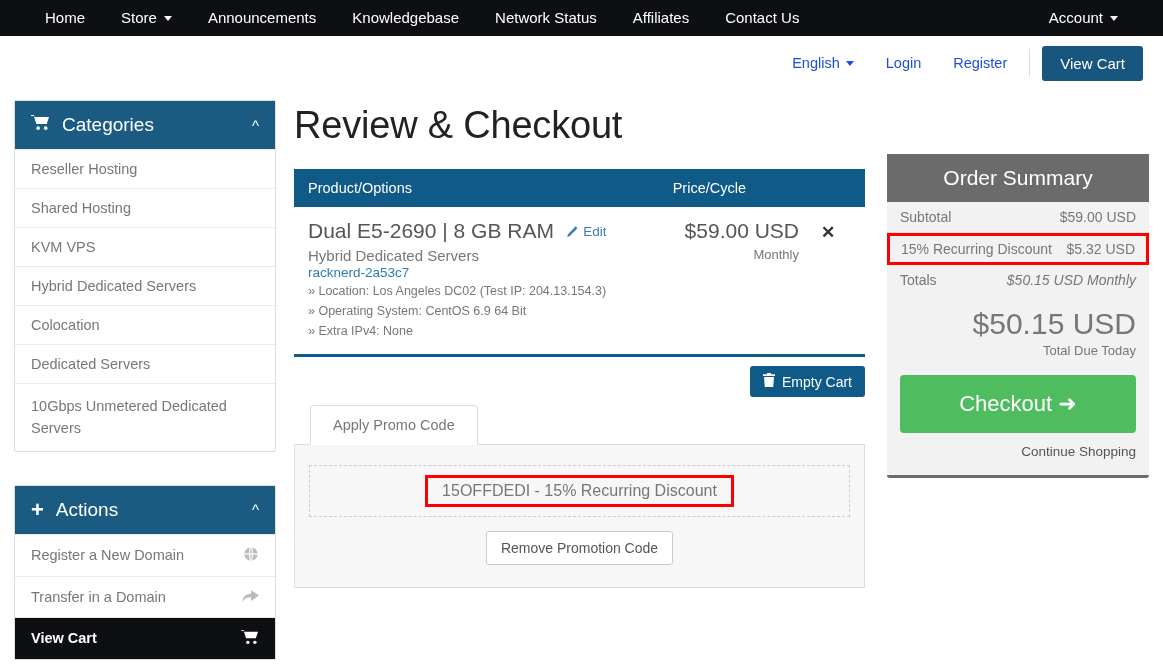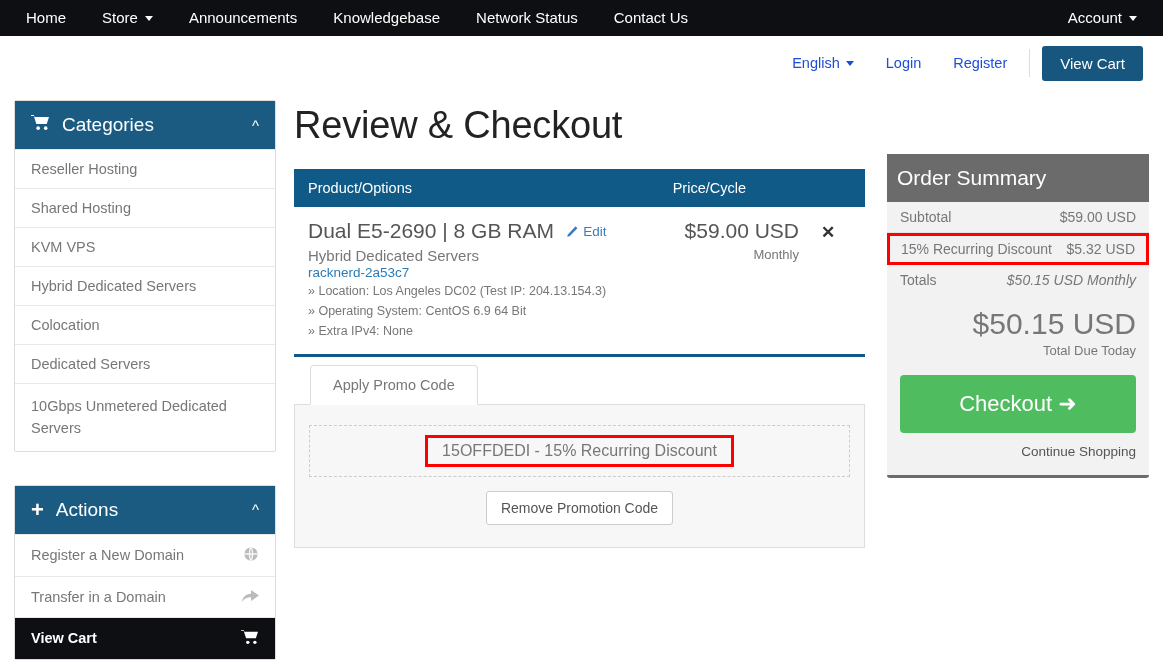--- a/index.html
+++ b/index.html
@@ -12,21 +12,21 @@
     color: #555;
     overflow: hidden;
   }
 
   
   .topnav {
     height: 36px;
     background: #0d0f12;
     display: flex;
     align-items: center;
-    padding: 0 8px;
+    padding: 0 27px;
     position: relative;
   }
   .topnav-left { display: flex; align-items: center; gap: 0px; }
   .nav-link {
     color: #ffffff;
     font-size: 15px;
     padding: 0 18px;
     line-height: 36px;
     white-space: nowrap;
     cursor: pointer;
@@ -277,20 +277,21 @@
     width: 262px;
     flex: 0 0 262px;
     margin-top: 64px;
     background: #f2f2f2;
     border-bottom: 3px solid #6b6b6b;
     border-radius: 2px 2px 3px 3px;
   }
   .summary-head {
     background: #6b6b6b;
     color: #fff;
+    text-align: center;
     font-size: 21px;
     padding: 12px 10px;
   }
   .sum-row {
     display: flex;
     justify-content: space-between;
     align-items: center;
     padding: 7px 13px;
     font-size: 14px;
     color: #777;
@@ -343,20 +344,23 @@
       <i class="caret-down"></i>
     </span>
     <span class="nav-link">
       <span>Announcements</span>
     </span>
     <span class="nav-link">
       <span>Knowledgebase</span>
     </span>
     <span class="nav-link">
       <span>Network Status</span>
+    </span>
+    <span class="nav-link">
+      <span>Affiliates</span>
     </span>
     <span class="nav-link">
       <span>Contact Us</span>
     </span>
   </div>
   <div class="topnav-right">
     <span class="nav-link">
       <span>Account</span>
       <i class="caret-down"></i>
     </span>
@@ -478,20 +482,30 @@
         <div class="price-col">
           <div class="price-amt">$59.00 USD</div>
           <div class="price-cycle">Monthly</div>
         </div>
         <div class="remove-col">
           <span class="remove-x">✕</span>
         </div>
       </div>
     </div>
 
+    <div class="cart-actions">
+      <button class="btn-empty">
+        <span>
+          <svg width="12" height="14" viewBox="0 0 12 14" fill="#fff">
+            <path d="M4 0h4v1.3h4V3H0V1.3h4V0zM1 4h10l-.8 10H1.8L1 4z"></path>
+          </svg>
+        </span>
+        <span>Empty Cart</span>
+      </button>
+    </div>
 
     <div class="tabs-wrap">
       <div class="tabs">
         <div class="tab">Apply Promo Code</div>
       </div>
       <div class="tab-body">
         <div class="promo-box">
           <span class="promo-text">15OFFDEDI - 15% Recurring Discount</span>
         </div>
         <div class="promo-btn-wrap">

